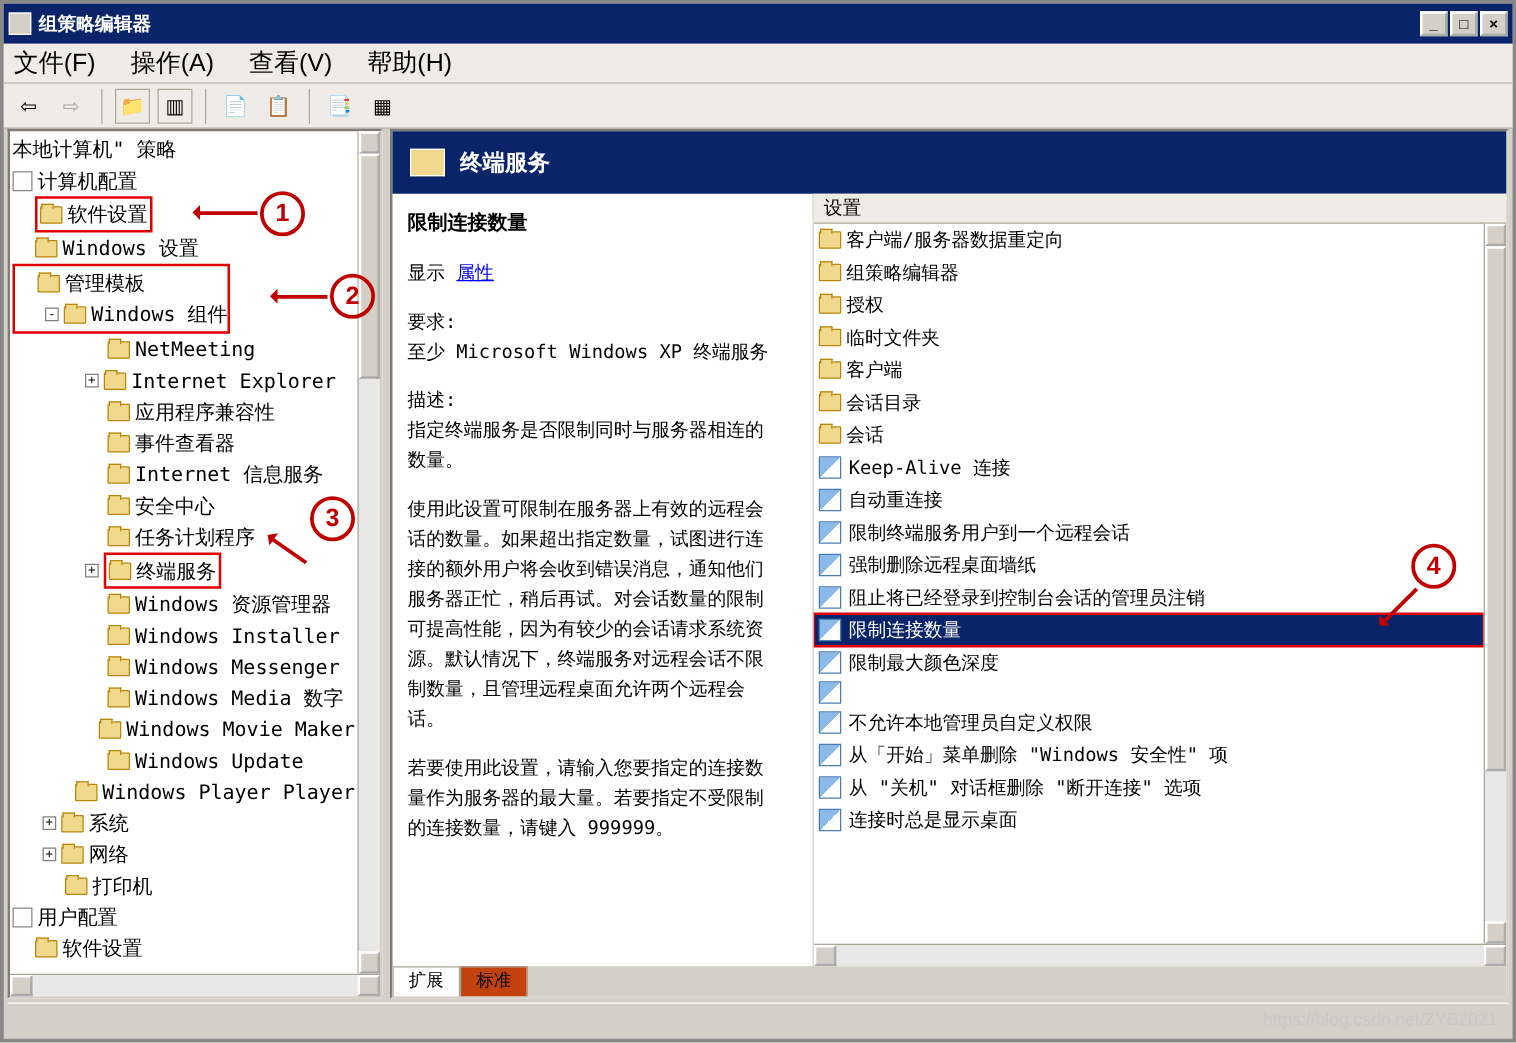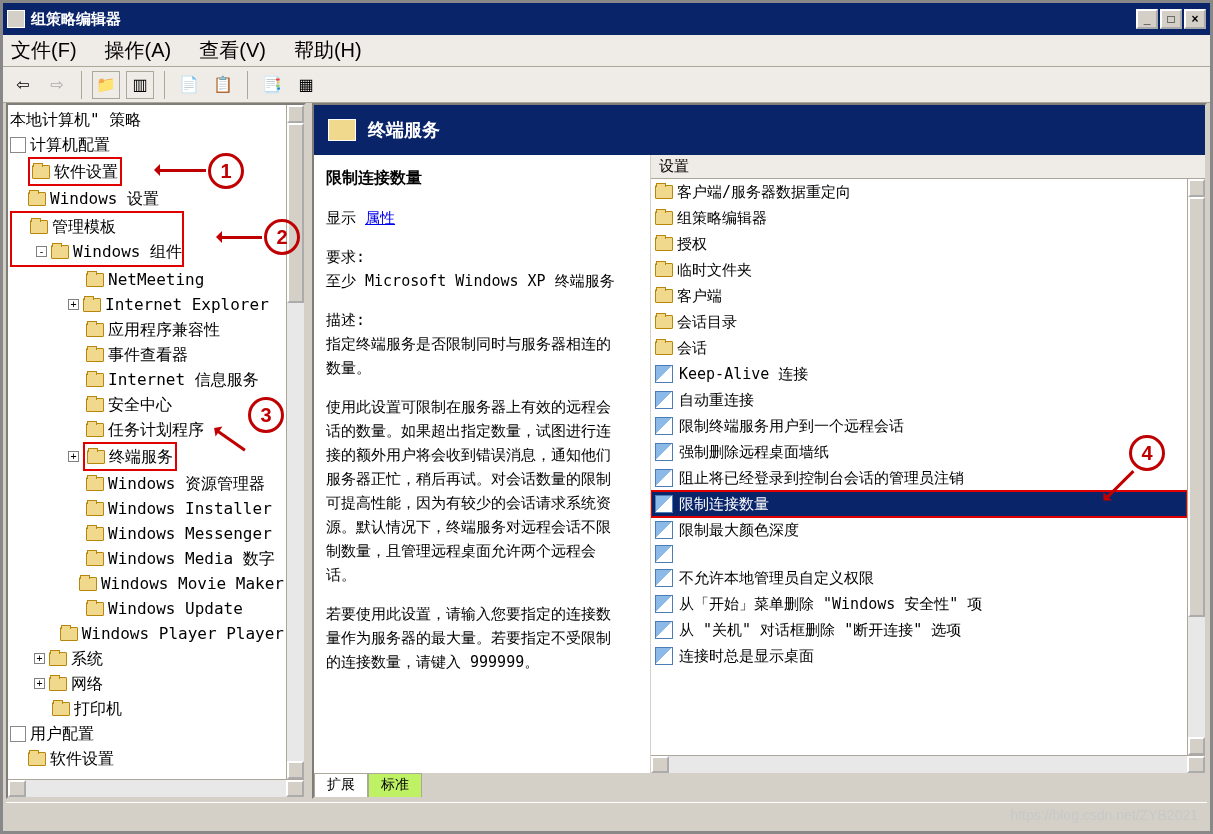--- a/index.html
+++ b/index.html
@@ -225,21 +225,21 @@
     display:flex;
     background: #d4d0c8;
     font-size: 14px;
   }
   .tab {
     padding: 2px 12px;
     border: 1px solid #aca899;
     background: #ffffff;
     border-bottom:none;
   }
-  .tab.inactive { background:#bef264;text-align:center; }
+  .tab.inactive { background:#c2410c;text-align:center; }
   .statusbar {
     position:absolute; left:3px; right:3px; bottom:3px; height:26px;
     background:#d4d0c8;
     border-top:1px solid #fff;
   }
   .watermark{
     position:absolute; right:12px; bottom:8px;
     color:#c8c8c8; font-size:14px;
     font-family: Arial,sans-serif;
   }

